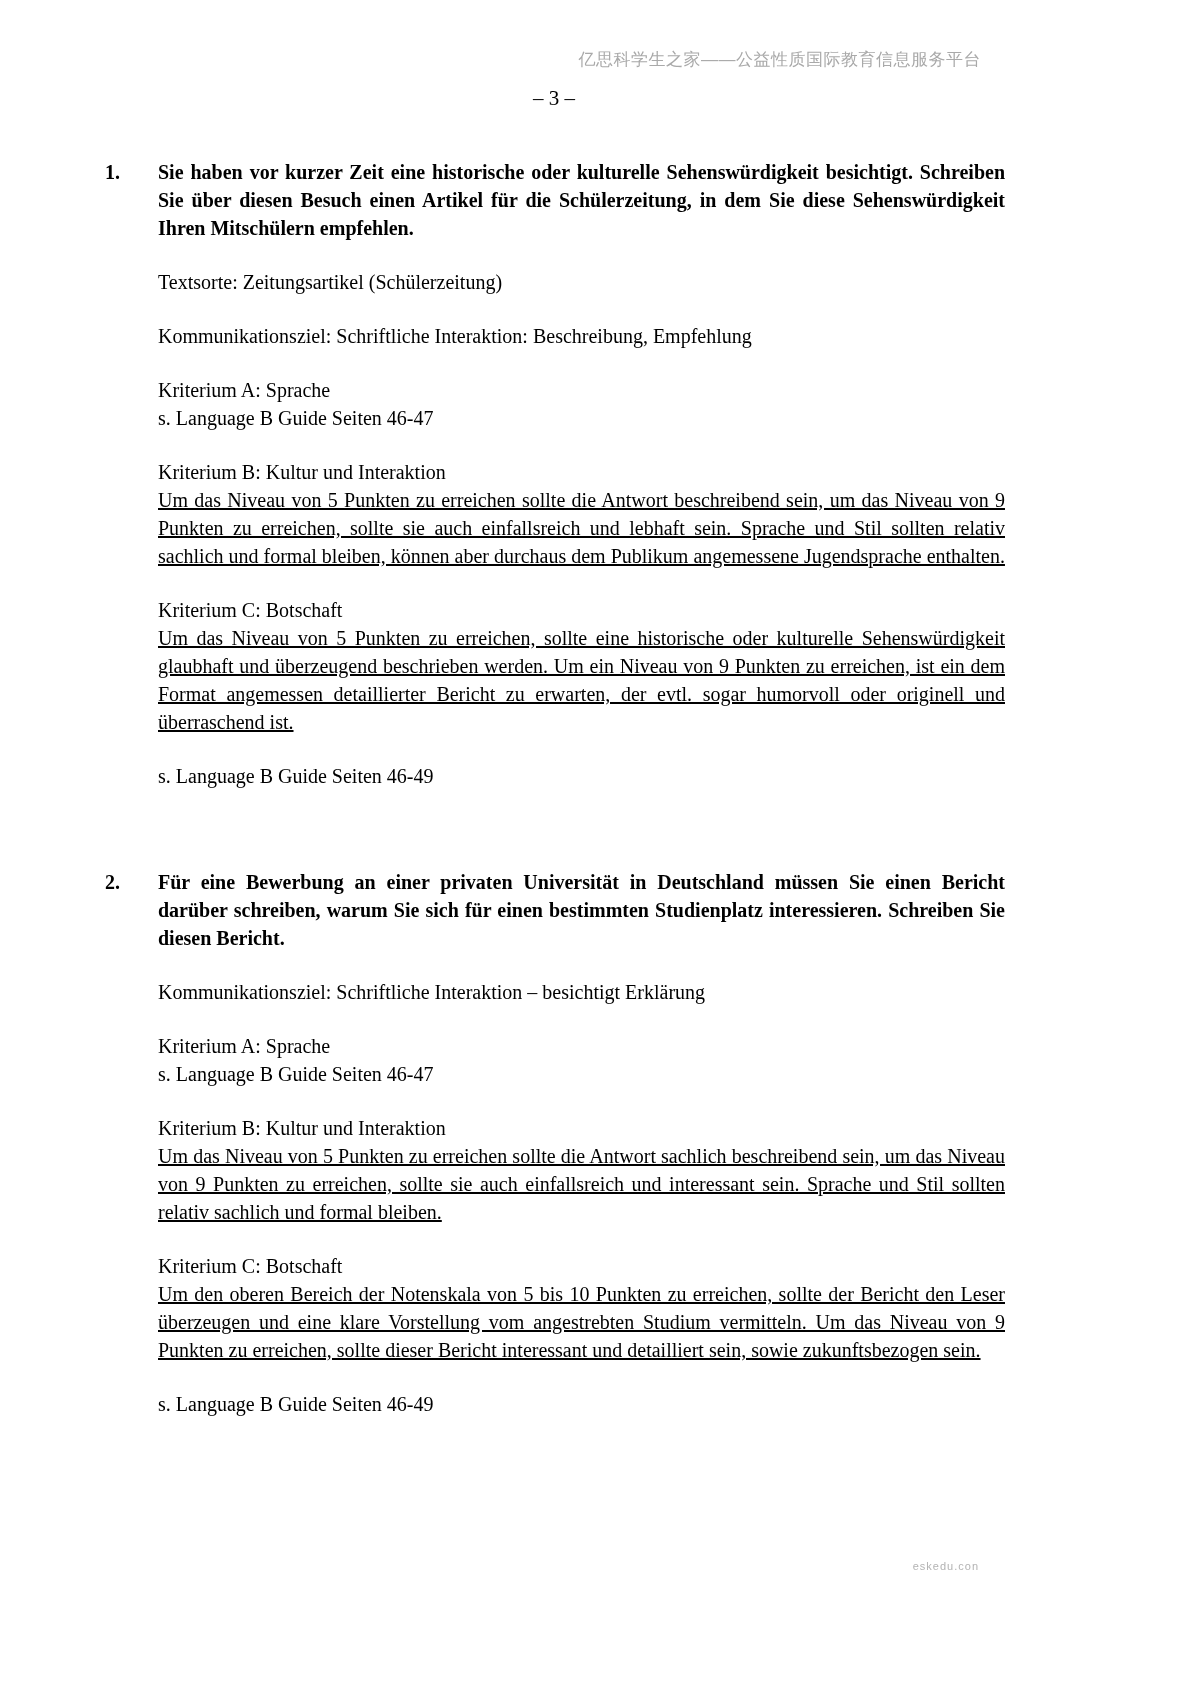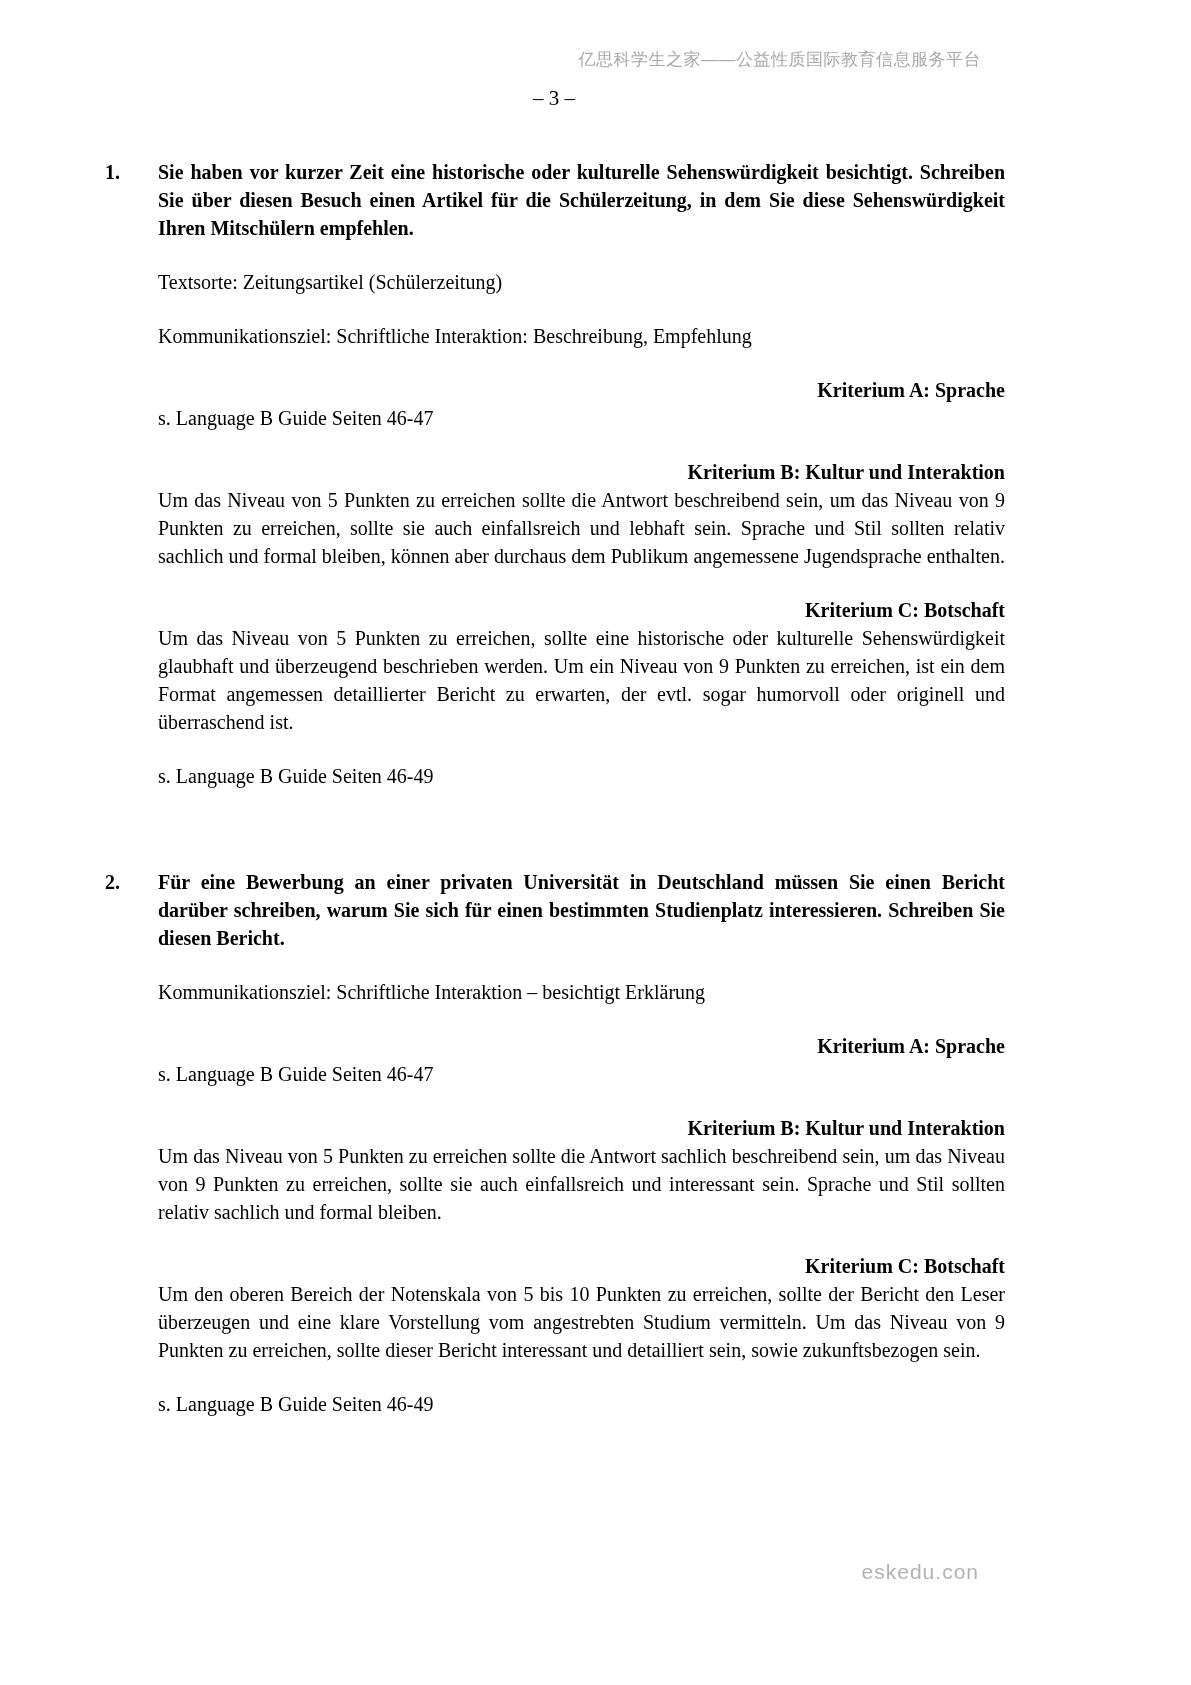--- a/index.html
+++ b/index.html
@@ -59,33 +59,33 @@
   .prompt {
     flex: 1;
     margin: 0;
     font-weight: bold;
     text-align: justify;
   }
   .block {
     margin: 26px 0 0 53px;
   }
   .block p { margin: 0; }
-  .just { text-align: justify; }
-  .bold { font-weight: bold; text-align: right; }
+  .just { text-align: justify; text-decoration: underline; }
+  .bold { font-weight: normal; }
   .lead-label { font-weight: normal; }
   .lead-label::after { content: "\00a0"; }
   .task-2 { margin-top: 78px; }
 
   
   .watermark-bottom {
     position: absolute;
     top: 1560px;
     right: 212px;
     font-family: "Liberation Sans", sans-serif;
-    font-size: 21px;
+    font-size: 11px;
     color: #b3b3b3;
     letter-spacing: 1px;
     white-space: nowrap;
   }
 </style>
 </head>
 <body>
 
 <div class="page">
 

